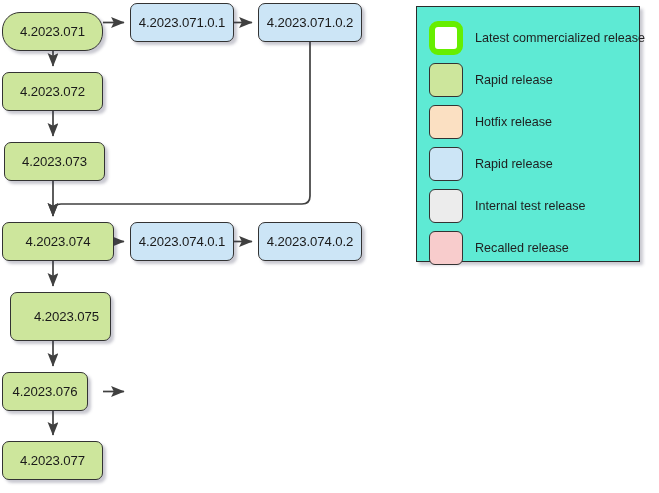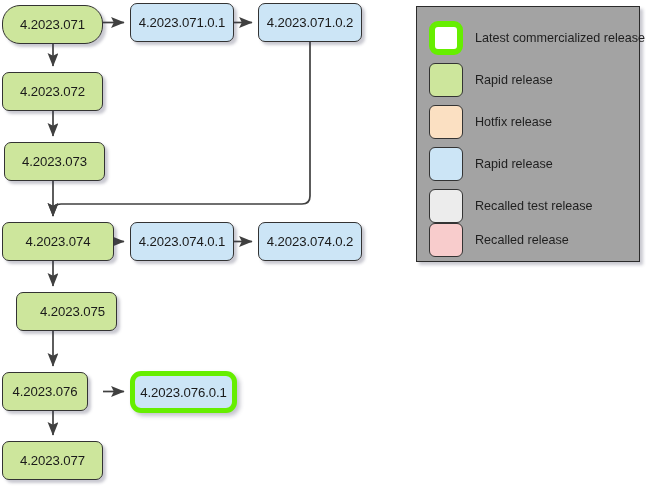--- a/index.html
+++ b/index.html
@@ -56,21 +56,21 @@
   }
 
   
   #legend {
     position: absolute;
     left: 416px;
     top: 6px;
     width: 224px;
     height: 256px;
     box-sizing: border-box;
-    background: #a3a3a3;
+    background: #5eead4;
     border: 1.6px solid #2b2b2b;
     box-shadow: 3px 3px 3px rgba(60,60,90,0.28);
   }
   .legend-row {
     position: absolute;
     left: 12px;
     height: 34px;
     display: flex;
     align-items: center;
   }
@@ -132,21 +132,21 @@
       <path d="M53,331 L53,366"></path>
 
       <path d="M103,391.5 L124,391.5"></path>
 
       <path d="M53,411 L53,435"></path>
 
       <path d="M310,42 L310,196 Q310,204 302,204 L61,204 Q53,204 53,212 L53,216"></path>
     </g>
   </svg>
 
-  <div class="node story" style="left:2px; top:5px; width:101px; height:39px;border-radius:18px;">
+  <div class="node story" style="left:2px; top:12px; width:101px; height:39px;border-radius:18px;">
     <span>4.2023.071</span>
   </div>
 
   <div class="node rapid" style="left:130px; top:3px; width:104px; height:39px;">
     <span>4.2023.071.0.1</span>
   </div>
 
   <div class="node rapid" style="left:258px; top:3px; width:104px; height:39px;">
     <span>4.2023.071.0.2</span>
   </div>
@@ -164,31 +164,28 @@
   </div>
 
   <div class="node rapid" style="left:130px; top:222px; width:104px; height:39px;">
     <span>4.2023.074.0.1</span>
   </div>
 
   <div class="node rapid" style="left:258px; top:222px; width:104px; height:39px;">
     <span>4.2023.074.0.2</span>
   </div>
 
-  <div class="node story" style="left:16px; top:292px; width:101px; height:39px;padding-left:12px;">
+  <div class="node story" style="left:10px; top:292px; width:101px; height:49px;padding-left:12px;">
     <span>4.2023.075</span>
   </div>
 
   <div class="node story" style="left:2px; top:372px; width:86px; height:39px;">
     <span>4.2023.076</span>
   </div>
 
-  <div class="node rapid latest" style="left:130px; top:371px; width:107px; height:42px;">
-    <span>4.2023.076.0.1</span>
-  </div>
 
   <div class="node story" style="left:2px; top:441px; width:101px; height:39px;">
     <span>4.2023.077</span>
   </div>
 
   <div id="legend">
 
     <div class="legend-row" style="top:14px;">
       <span class="legend-swatch latest"></span>
       <span class="legend-label">Latest commercialized release</span>
@@ -204,23 +201,23 @@
       <span class="legend-label">Hotfix release</span>
     </div>
 
     <div class="legend-row" style="top:140px;">
       <span class="legend-swatch rapid"></span>
       <span class="legend-label">Rapid release</span>
     </div>
 
     <div class="legend-row" style="top:182px;">
       <span class="legend-swatch internal"></span>
-      <span class="legend-label">Recalled test release</span>
-    </div>
-
-    <div class="legend-row" style="top:216px;">
+      <span class="legend-label">Internal test release</span>
+    </div>
+
+    <div class="legend-row" style="top:224px;">
       <span class="legend-swatch recalled"></span>
       <span class="legend-label">Recalled release</span>
     </div>
 
   </div>
 
 </div>
 
 </body></html>

